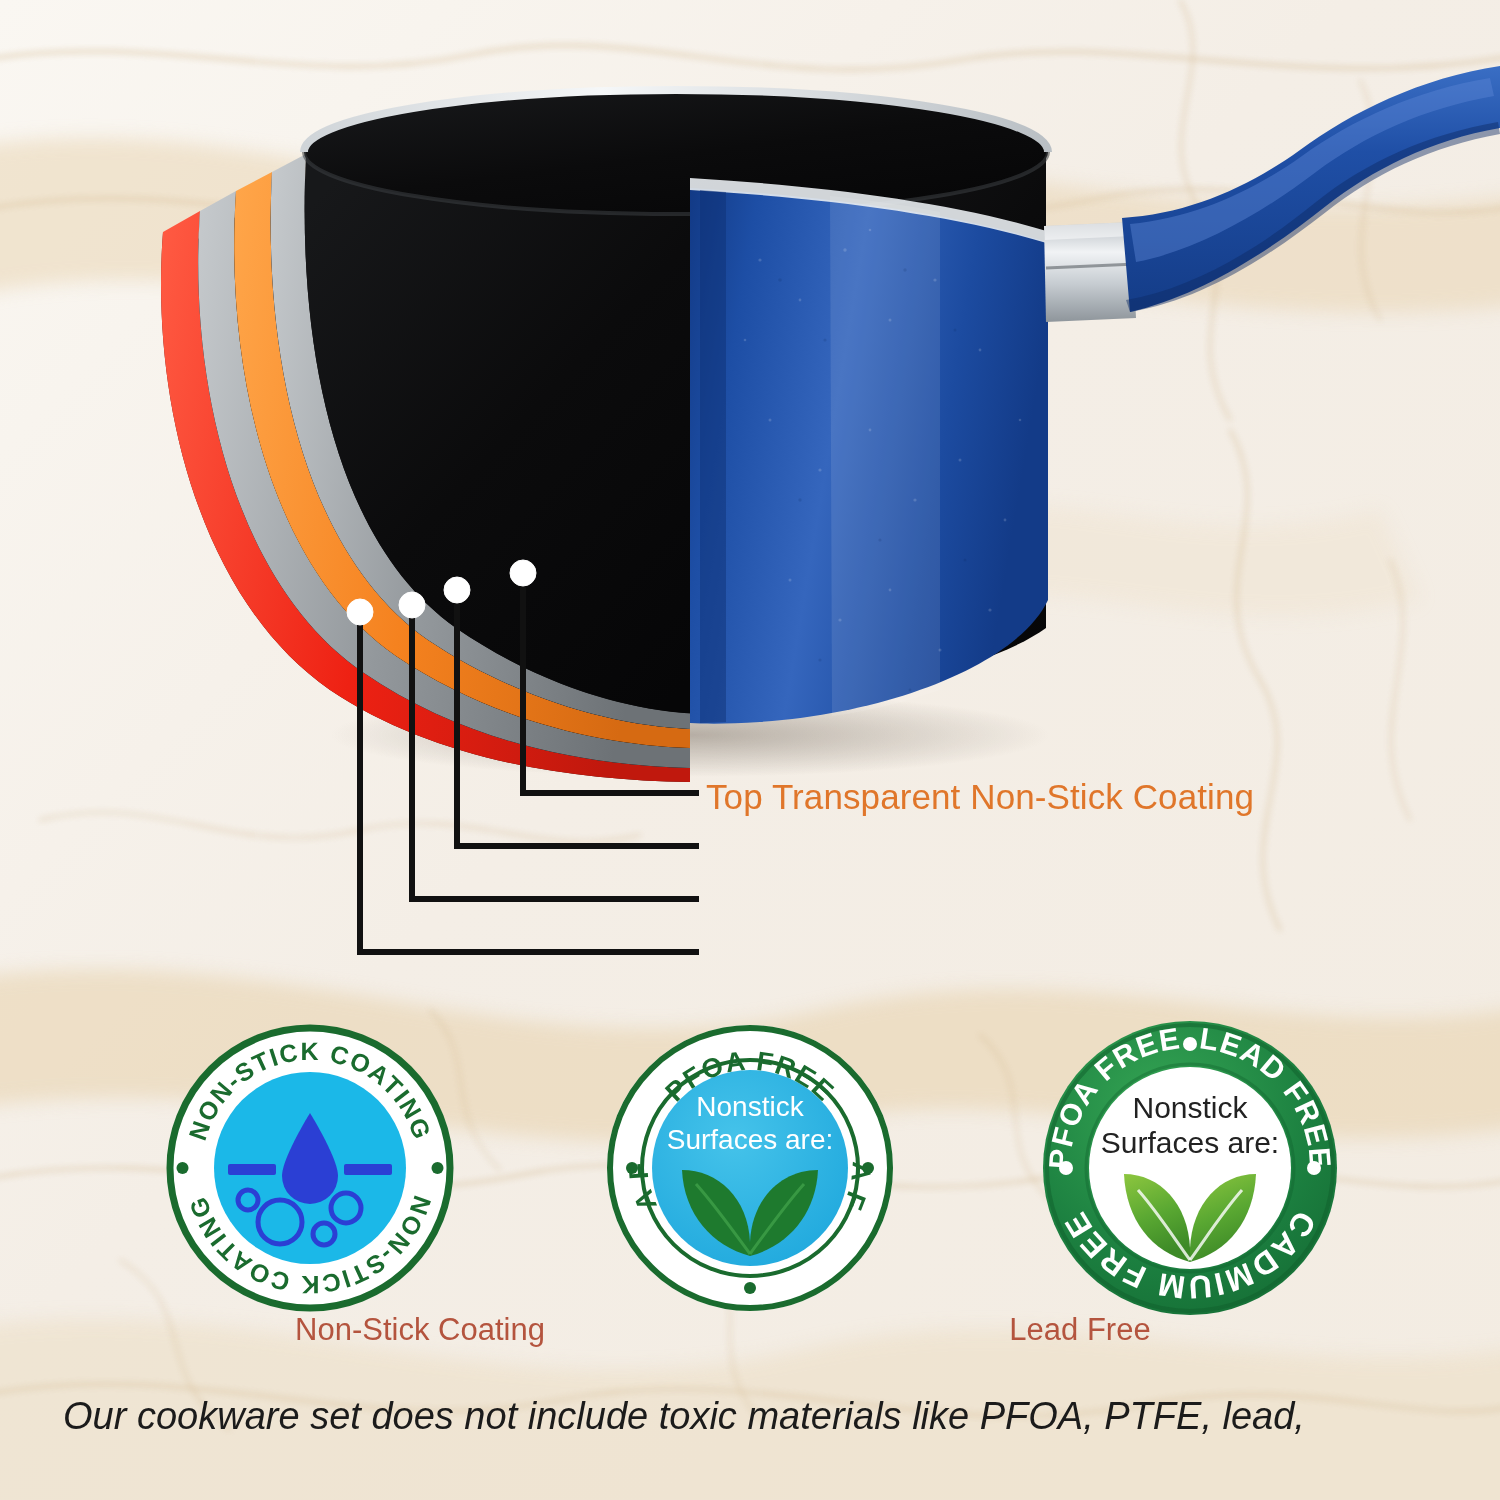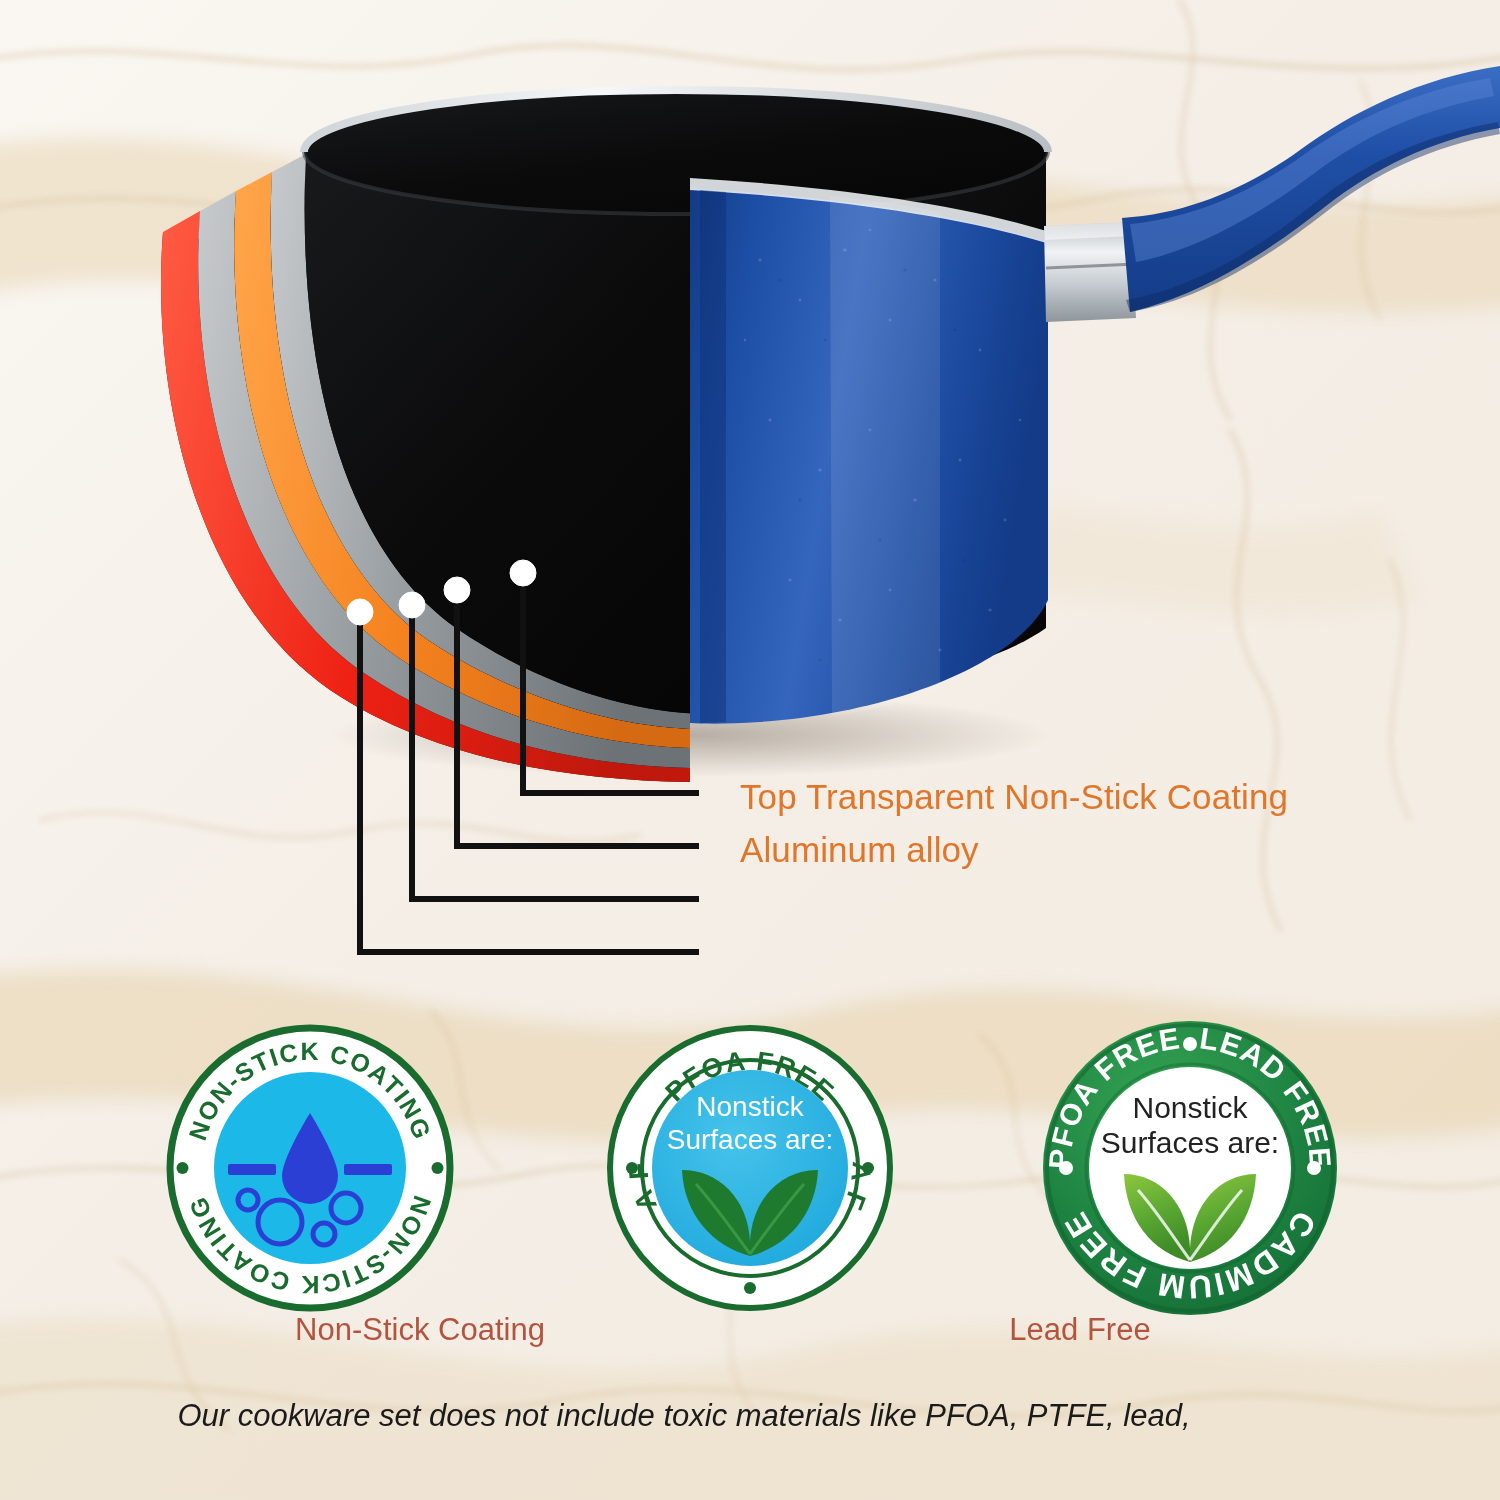--- a/index.html
+++ b/index.html
@@ -16,21 +16,21 @@
 
   
   .pan{position:absolute;left:0;top:0;width:1500px;height:800px;z-index:2;}
   .pan svg{display:block;width:1500px;height:800px;overflow:visible;}
 
   
   .leaders{position:absolute;left:0;top:0;width:1500px;height:1020px;z-index:3;pointer-events:none;}
   .leaders svg{display:block;width:1500px;height:1020px;overflow:visible;}
 
   
-  .labels{position:absolute;left:706px;top:770px;z-index:4;margin-left:34px;}
+  .labels{position:absolute;left:706px;top:770px;z-index:4;}
   .lbl{
     color:#E0762A;
     font-size:35px;
     font-weight:400;
     letter-spacing:.1px;
     line-height:53px;
     white-space:nowrap;
     height:53px;
   }
 
@@ -51,21 +51,21 @@
   }
   .cap{
     width:300px;text-align:center;
     color:#B4543E;font-size:31px;font-weight:400;white-space:nowrap;
   }
 
   
   .footer{
     position:absolute;left:0;top:1388px;width:1368px;z-index:4;
     text-align:center;color:#1b1b1b;
-    font-style:italic;font-size:31px;line-height:56px;
+    font-style:italic;font-size:38px;line-height:56px;
     padding:0 60px;box-sizing:border-box;
   }
   .footer .ln{display:block;}
 </style>
 </head>
 <body>
 
 <div id="root">
 
   <div class="bg">
@@ -289,21 +289,20 @@
         <circle cx="523" cy="573" r="13"></circle>
         <circle cx="457" cy="590" r="13"></circle>
         <circle cx="412" cy="605" r="13"></circle>
         <circle cx="360" cy="612" r="13"></circle>
       </g>
     </svg>
   </div>
 
   <div class="labels">
     <div class="lbl">Top Transparent Non-Stick Coating</div>
-    <div class="lbl">Aluminum alloy</div>
   </div>
 
   <div class="badges">
 
     <div class="badge">
       <svg viewBox="0 0 300 300">
         <defs>
           <path id="b1top" d="M 42 150 A 108 108 0 0 1 258 150"></path>
           <path id="b1bot" d="M 258 150 A 108 108 0 0 1 42 150"></path>
         </defs>

